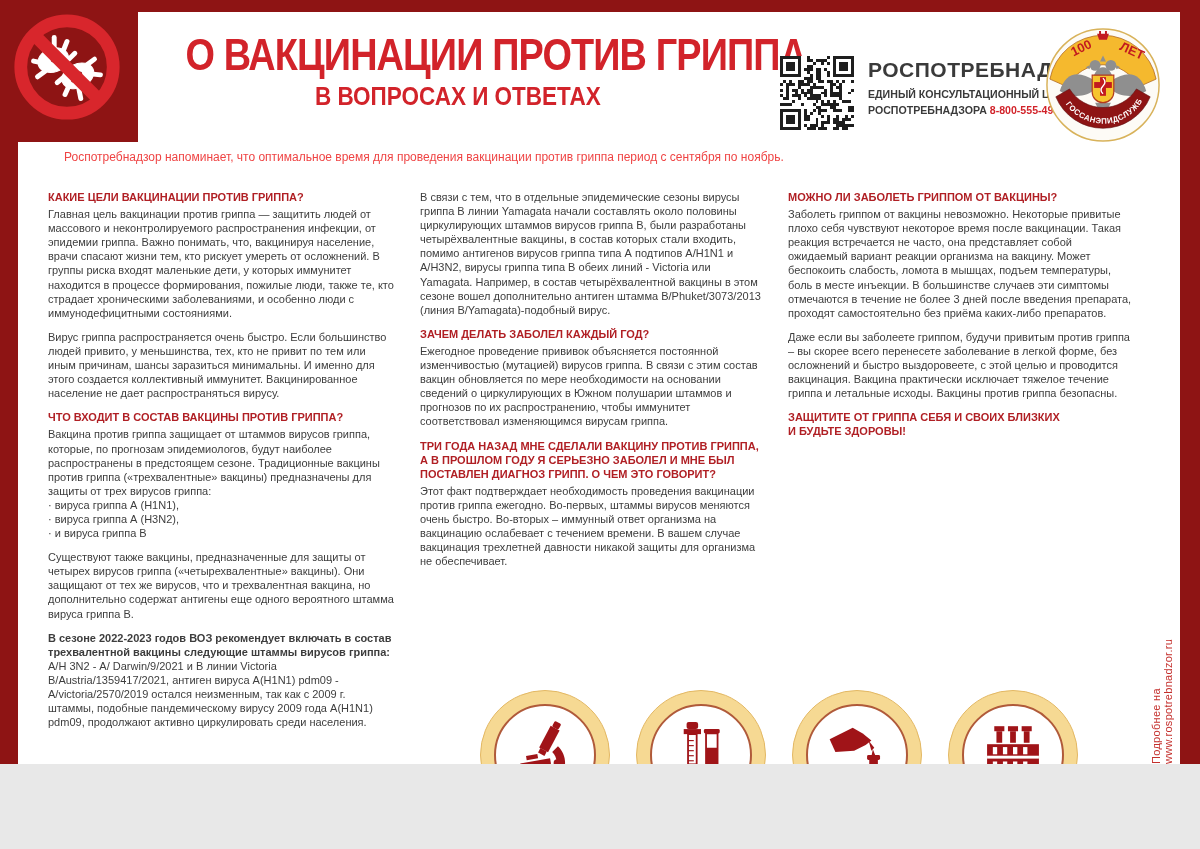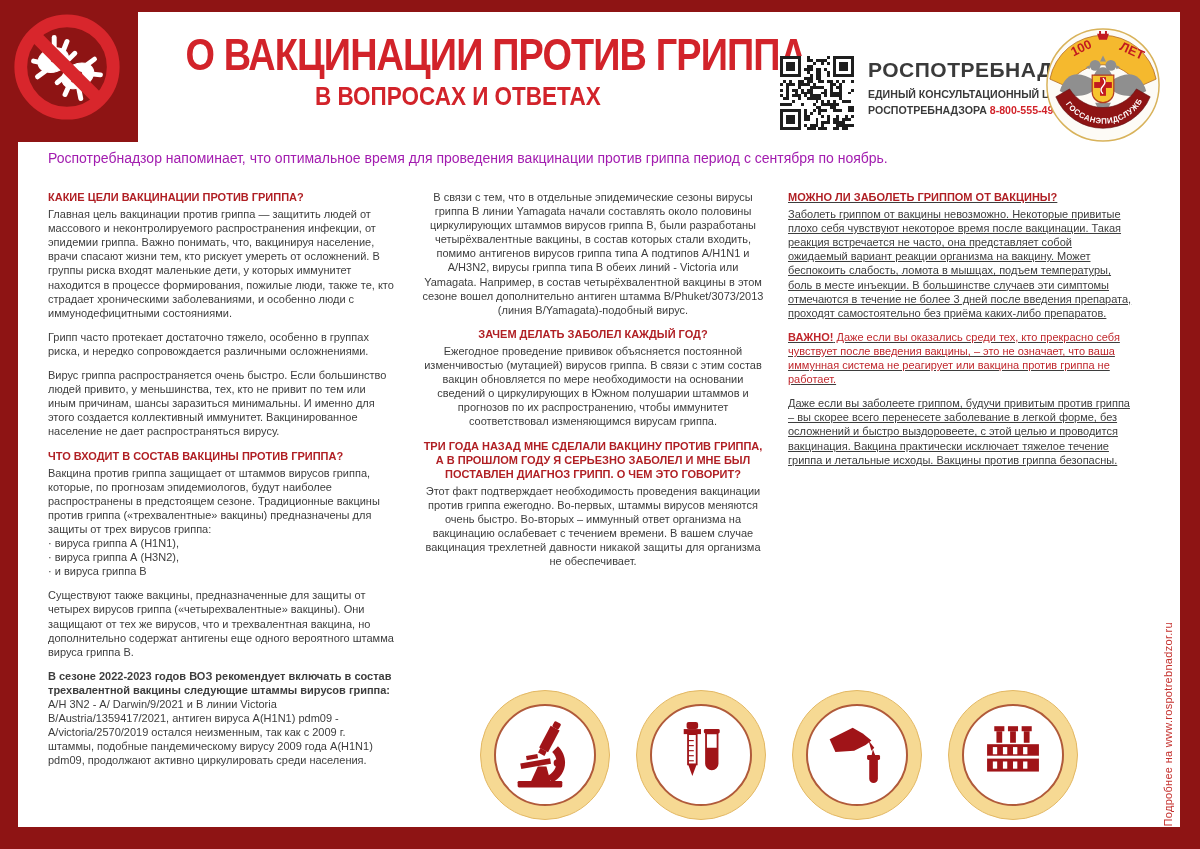--- a/index.html
+++ b/index.html
@@ -1,17 +1,17 @@
 <!DOCTYPE html>
 <html lang="ru"><head>
 <meta charset="utf-8">
 <style>
   html,body{margin:0;padding:0;}
   body{font-family:"Liberation Sans","DejaVu Sans",sans-serif;background:#e8e8e8;}
-  #poster{position:relative;width:1200px;height:849px;background:#ffffff;overflow:hidden;}
+  #poster{position:relative;width:1200px;height:764px;background:#ffffff;overflow:hidden;}
 
   
   .frame{position:absolute;background:#8e1414;}
   .frame-top{left:0;top:0;width:1200px;height:12px;}
   .frame-left{left:0;top:0;width:18px;height:849px;}
   .frame-right{left:1180px;top:0;width:20px;height:849px;}
   .frame-bottom{left:0;top:827px;width:1200px;height:22px;}
   .corner-square{position:absolute;left:0;top:0;width:138px;height:142px;background:#8e1414;}
 
   
@@ -20,27 +20,27 @@
   .title-line2{font-size:25px;font-weight:bold;display:inline-block;transform:scaleX(.9);margin-top:2px;white-space:nowrap;}
 
   .qr{position:absolute;left:780px;top:56px;width:74px;height:74px;}
   .hdr-right{position:absolute;left:868px;top:58px;width:210px;color:#333;}
   .org-name{font-size:21px;font-weight:bold;letter-spacing:.5px;white-space:nowrap;color:#3a3a3a;}
   .center-line{font-size:10.6px;font-weight:bold;margin-top:3px;line-height:13px;color:#3a3a3a;white-space:nowrap;}
   .phone{color:#d2232a;}
 
   .emblem{position:absolute;left:1044px;top:26px;width:118px;height:118px;}
 
-  .intro{position:absolute;left:48px;top:150px;width:1000px;font-size:14px;color:#a21caf;}
+  .intro{position:absolute;left:64px;top:150px;width:1000px;font-size:12px;color:#ef4444;}
 
   
   .col{position:absolute;top:190px;width:346px;font-size:11px;line-height:14.1px;color:#3d3d3d;}
   #col1{left:48px;}
-  #col2{left:420px;text-align:center;}
-  #col3{left:788px;width:344px;text-decoration:underline;}
+  #col2{left:420px;}
+  #col3{left:788px;width:344px;}
   .block{margin:0 0 10px 0;white-space:pre-line;}
   .block.heading{color:#b01f24;font-weight:bold;margin-bottom:3px;}
   .block.para_red{color:#c0272c;}
   .block b{font-weight:bold;}
 
   
   .icon-circle{position:absolute;top:690px;width:130px;height:130px;border-radius:50%;
     background:#f6d993;border:1px solid #e3b864;box-sizing:border-box;
     display:flex;align-items:center;justify-content:center;}
   .icon-inner{width:102px;height:102px;border-radius:50%;background:#ffffff;border:2px solid #b05a3a;
@@ -346,42 +346,42 @@
     <text font-size="8" font-weight="bold" fill="#ffffff" letter-spacing="0.5">
       <textPath href="#ribbonArc" startOffset="4%">ГОССАНЭПИДСЛУЖБА</textPath>
     </text>
   </svg>
 
   <div class="intro">Роспотребнадзор напоминает, что оптимальное время для проведения вакцинации против гриппа период с сентября по ноябрь.</div>
 
   <div class="col" id="col1">
       <div class="block heading">КАКИЕ ЦЕЛИ ВАКЦИНАЦИИ ПРОТИВ ГРИППА?</div>
       <div class="block para">Главная цель вакцинации против гриппа — защитить людей от массового и неконтролируемого распространения инфекции, от эпидемии гриппа. Важно понимать, что, вакцинируя население, врачи спасают жизни тем, кто рискует умереть от осложнений. В группы риска входят маленькие дети, у которых иммунитет находится в процессе формирования, пожилые люди, также те, кто страдает хроническими заболеваниями, и особенно люди с иммунодефицитными состояниями.</div>
-      <div class="block para">Грипп часто протекает достаточно тяжело, особенно в группах риска, и нередко сопровождается различными осложнениями.</div>
       <div class="block para">Вирус гриппа распространяется очень быстро. Если большинство людей привито, у меньшинства, тех, кто не привит по тем или иным причинам, шансы заразиться минимальны. И именно для этого создается коллективный иммунитет. Вакцинированное население не дает распространяться вирусу.</div>
       <div class="block heading">ЧТО ВХОДИТ В СОСТАВ ВАКЦИНЫ ПРОТИВ ГРИППА?</div>
       <div class="block para">Вакцина против гриппа защищает от штаммов вирусов гриппа, которые, по прогнозам эпидемиологов, будут наиболее распространены в предстоящем сезоне. Традиционные вакцины против гриппа («трехвалентные» вакцины) предназначены для защиты от трех вирусов гриппа:
 · вируса гриппа А (H1N1),
 · вируса гриппа А (H3N2),
 · и вируса гриппа В</div>
       <div class="block para">Существуют также вакцины, предназначенные для защиты от четырех вирусов гриппа («четырехвалентные» вакцины). Они защищают от тех же вирусов, что и трехвалентная вакцина, но дополнительно содержат антигены еще одного вероятного штамма вируса гриппа В.</div>
       <div class="block para"><b>В сезоне 2022-2023 годов ВОЗ рекомендует включать в состав трехвалентной вакцины следующие штаммы вирусов гриппа:</b> А/Н 3N2 - А/ Darwin/9/2021 и В линии Victoria B/Austria/1359417/2021, антиген вируса А(H1N1) pdm09 - A/victoria/2570/2019 остался неизменным, так как с 2009 г. штаммы, подобные пандемическому вирусу 2009 года A(H1N1) pdm09, продолжают активно циркулировать среди населения.</div>
     </div>
   <div class="col" id="col2">
       <div class="block para">В связи с тем, что в отдельные эпидемические сезоны вирусы гриппа В линии Yamagata начали составлять около половины циркулирующих штаммов вирусов гриппа В, были разработаны четырёхвалентные вакцины, в состав которых стали входить, помимо антигенов вирусов гриппа типа А подтипов А/H1N1 и А/H3N2, вирусы гриппа типа В обеих линий - Victoria или Yamagata. Например, в состав четырёхвалентной вакцины в этом сезоне вошел дополнительно антиген штамма B/Phuket/3073/2013 (линия B/Yamagata)-подобный вирус.</div>
       <div class="block heading">ЗАЧЕМ ДЕЛАТЬ ЗАБОЛЕЛ КАЖДЫЙ ГОД?</div>
       <div class="block para">Ежегодное проведение прививок объясняется постоянной изменчивостью (мутацией) вирусов гриппа. В связи с этим состав вакцин обновляется по мере необходимости на основании сведений о циркулирующих в Южном полушарии штаммов и прогнозов по их распространению, чтобы иммунитет соответствовал изменяющимся вирусам гриппа.</div>
       <div class="block heading">ТРИ ГОДА НАЗАД МНЕ СДЕЛАЛИ ВАКЦИНУ ПРОТИВ ГРИППА, А В ПРОШЛОМ ГОДУ Я СЕРЬЕЗНО ЗАБОЛЕЛ И МНЕ БЫЛ ПОСТАВЛЕН ДИАГНОЗ ГРИПП. О ЧЕМ ЭТО ГОВОРИТ?</div>
       <div class="block para">Этот факт подтверждает необходимость проведения вакцинации против гриппа ежегодно. Во-первых, штаммы вирусов меняются очень быстро. Во-вторых – иммунный ответ организма на вакцинацию ослабевает с течением времени. В вашем случае вакцинация трехлетней давности никакой защиты для организма не обеспечивает.</div>
     </div>
   <div class="col" id="col3">
       <div class="block heading">МОЖНО ЛИ ЗАБОЛЕТЬ ГРИППОМ ОТ ВАКЦИНЫ?</div>
       <div class="block para">Заболеть гриппом от вакцины невозможно. Некоторые привитые плохо себя чувствуют некоторое время после вакцинации. Такая реакция встречается не часто, она представляет собой ожидаемый вариант реакции организма на вакцину. Может беспокоить слабость, ломота в мышцах, подъем температуры, боль в месте инъекции. В большинстве случаев эти симптомы отмечаются в течение не более 3 дней после введения препарата, проходят самостоятельно без приёма каких-либо препаратов.</div>
-      <div class="block para_red"><b>ВАЖНО!</b> Даже если вы оказались среди тех, кто прекрасно себя чувствует после введения вакцины, – это не означает, что ваша иммунная система не реагирует или вакцина против гриппа не работает.</div>
       <div class="block para">Даже если вы заболеете гриппом, будучи привитым против гриппа – вы скорее всего перенесете заболевание в легкой форме, без осложнений и быстро выздоровеете, с этой целью и проводится вакцинация. Вакцина практически исключает тяжелое течение гриппа и летальные исходы. Вакцины против гриппа безопасны.</div>
+      <div class="block heading">ЗАЩИТИТЕ ОТ ГРИППА СЕБЯ И СВОИХ БЛИЗКИХ
+И БУДЬТЕ ЗДОРОВЫ!</div>
     </div>
 
   <div class="icon-circle" style="left:480px;">
     <div class="icon-inner">
       <svg viewBox="0 0 100 100" fill="#a01418">
         <g transform="rotate(28 56 30)">
           <rect x="50" y="2" width="10" height="9" rx="2"></rect>
           <rect x="48" y="11" width="14" height="34"></rect>
           <rect x="50" y="45" width="10" height="7"></rect>
         </g>

